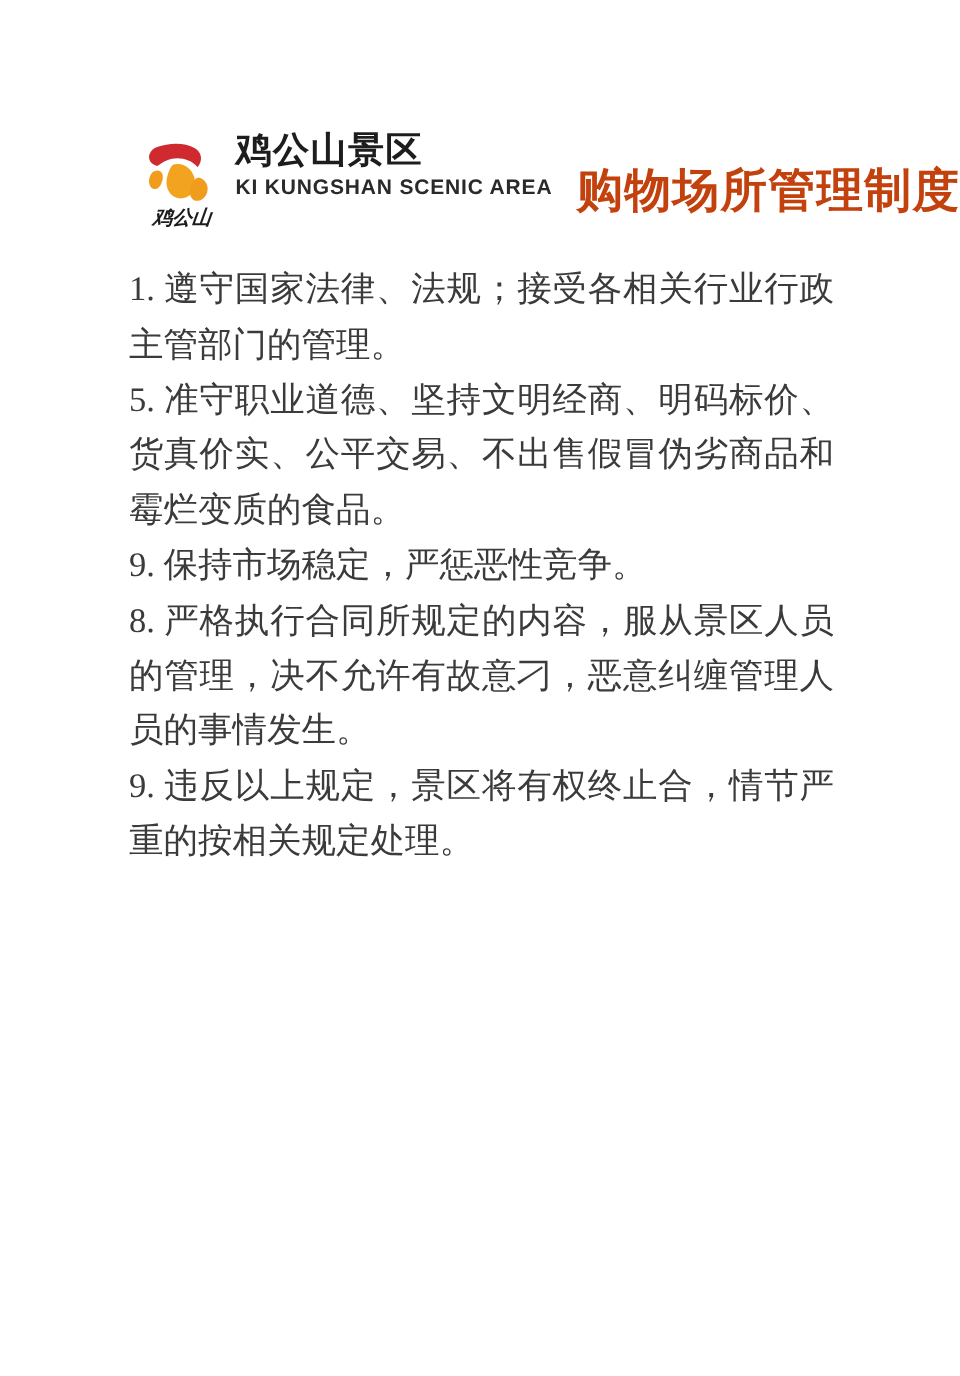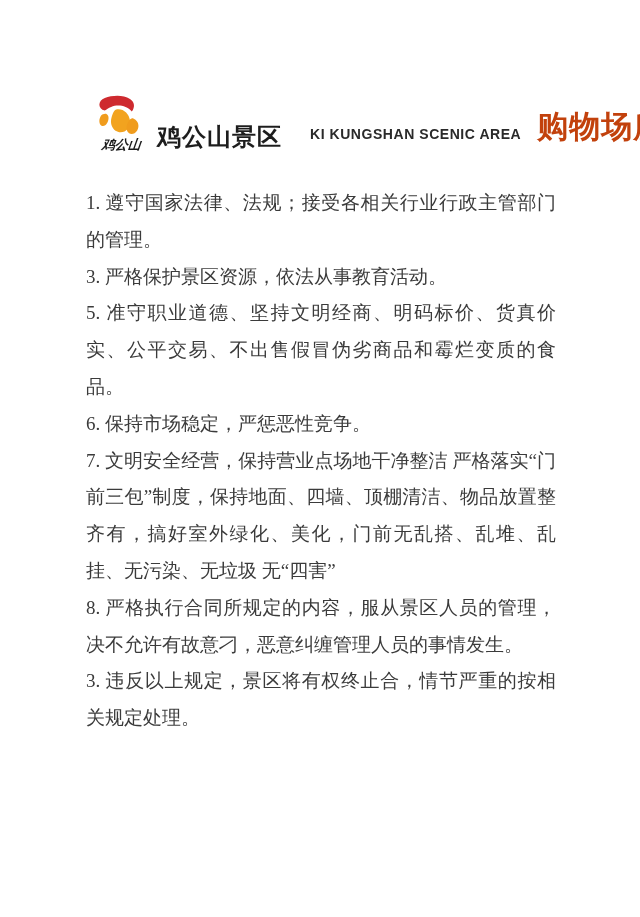--- a/index.html
+++ b/index.html
@@ -40,24 +40,23 @@
     font-weight: bold;
     font-size: 13px;
     color: #1c1c1c;
     line-height: 14px;
     transform: skewX(-6deg);
     white-space: nowrap;
     margin-top: -2px;
   }
   .brand-block {
     margin-left: 9px;
-    margin-bottom: 2px;
+    margin-bottom: 20px;
     display: flex;
-    flex-direction: row;
-    gap: 28px;
+    flex-direction: column;
   }
   .brand-cn {
     font-family: "Liberation Sans", sans-serif;
     font-weight: bold;
     font-size: 24px;
     line-height: 26px;
     color: #1d1d1d;
     letter-spacing: 1px;
     white-space: nowrap;
   }
@@ -76,23 +75,23 @@
     font-size: 31px;
     line-height: 34px;
     color: #c2410c;
     margin: 0 0 8px 16px;
     letter-spacing: 1px;
     white-space: nowrap;
   }
 
   
   .rules {
-    margin: 33px 84px 0 86px;
+    margin: 23px 84px 0 86px;
     width: 470px;
-    font-size: 19px;
+    font-size: 23px;
     line-height: 36.8px;
     color: #3b3b3b;
     text-align: justify;
   }
   .rule {
     margin: 0;
     text-justify: inter-character;
   }
 </style>
 </head>
@@ -114,21 +113,19 @@
     <div class="brand-block">
       <div class="brand-cn">鸡公山景区</div>
       <div class="brand-en">KI KUNGSHAN SCENIC AREA</div>
     </div>
 
     <h1 class="doc-title">购物场所管理制度</h1>
   </header>
 
   <main class="rules">
       <p class="rule">1. 遵守国家法律、法规；接受各相关行业行政主管部门的管理。</p>
-      <p class="rule">3. 严格保护景区资源，依法从事教育活动。</p>
       <p class="rule">5. 准守职业道德、坚持文明经商、明码标价、货真价实、公平交易、不出售假冒伪劣商品和霉烂变质的食品。</p>
-      <p class="rule">6. 保持市场稳定，严惩恶性竞争。</p>
-      <p class="rule">7. 文明安全经营，保持营业点场地干净整洁 严格落实“门前三包”制度，保持地面、四墙、顶棚清洁、物品放置整齐有，搞好室外绿化、美化，门前无乱搭、乱堆、乱挂、无污染、无垃圾 无“四害”</p>
+      <p class="rule">9. 保持市场稳定，严惩恶性竞争。</p>
       <p class="rule">8. 严格执行合同所规定的内容，服从景区人员的管理，决不允许有故意刁，恶意纠缠管理人员的事情发生。</p>
-      <p class="rule">3. 违反以上规定，景区将有权终止合，情节严重的按相关规定处理。</p>
+      <p class="rule">9. 违反以上规定，景区将有权终止合，情节严重的按相关规定处理。</p>
     </main>
 
 </div>
 
 </body></html>

